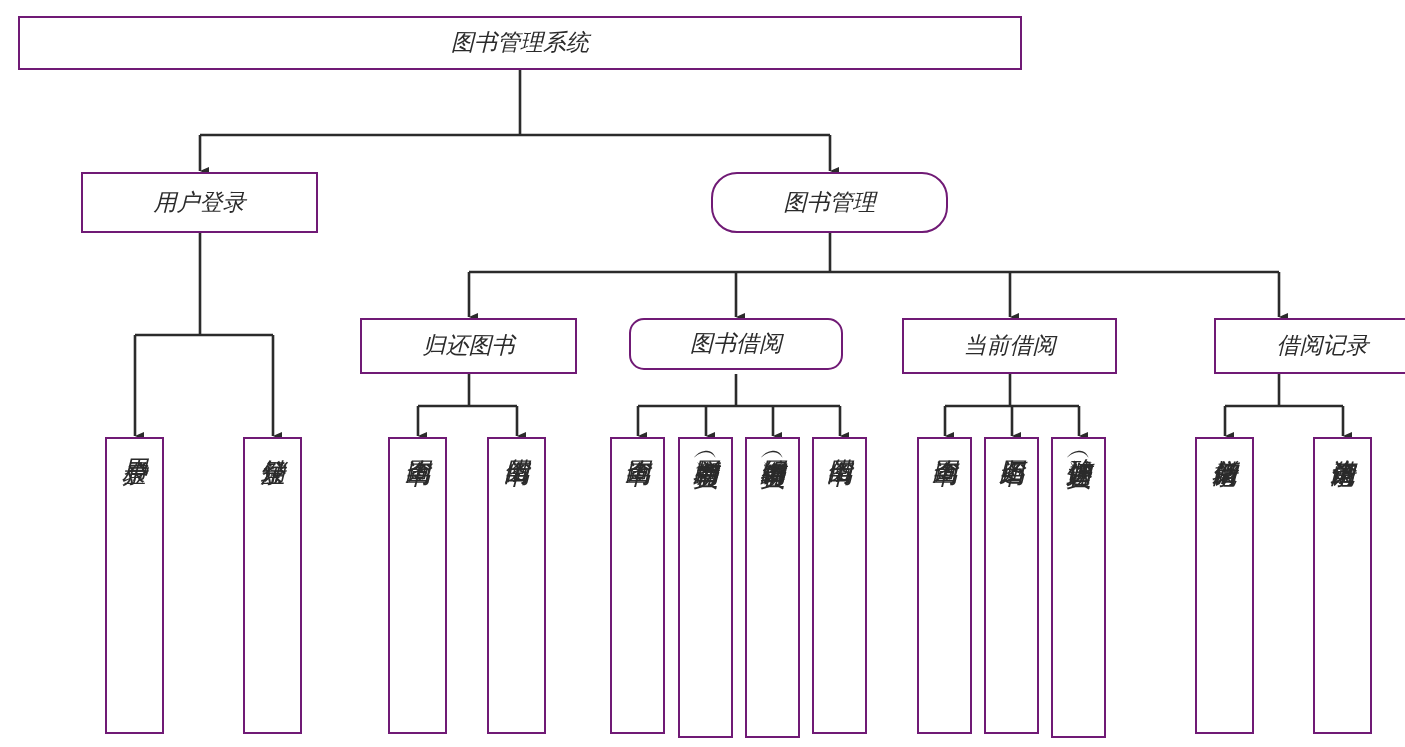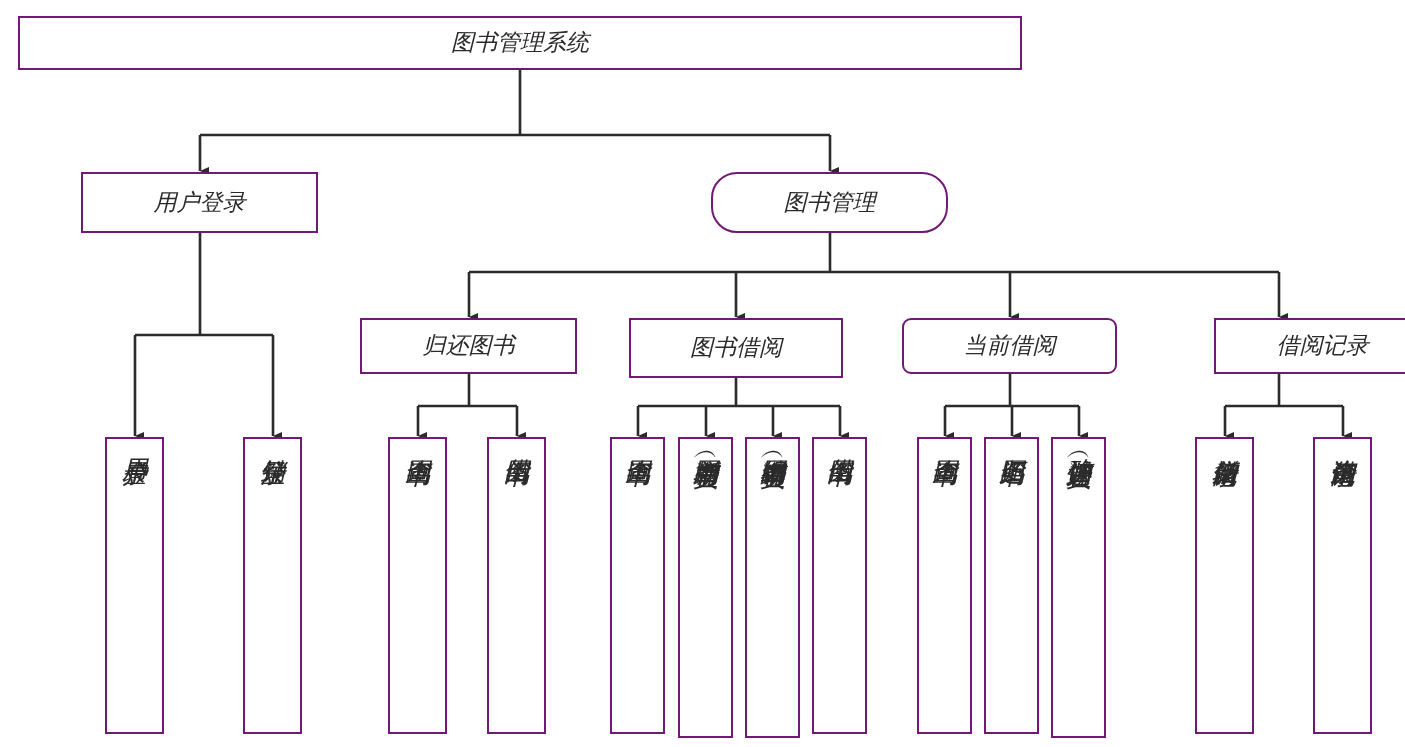--- a/index.html
+++ b/index.html
@@ -122,24 +122,24 @@
       </div>
       <div class="node-box node-horizontal" style="left: 81px; top: 172px; width: 237px; height: 61px;">
         <span class="node-label">用户登录</span>
       </div>
       <div class="node-box node-horizontal" style="left: 711px; top: 172px; width: 237px; height: 61px; border-radius: 26px;">
         <span class="node-label">图书管理</span>
       </div>
       <div class="node-box node-horizontal" style="left: 360px; top: 318px; width: 217px; height: 56px;">
         <span class="node-label">归还图书</span>
       </div>
-      <div class="node-box node-horizontal" style="left: 629px; top: 318px; width: 214px; height: 60px;">
+      <div class="node-box node-horizontal" style="left: 629px; top: 318px; width: 214px; height: 52px; border-radius: 15px;">
         <span class="node-label">图书借阅</span>
       </div>
-      <div class="node-box node-horizontal" style="left: 902px; top: 318px; width: 215px; height: 56px; border-radius: 9px;">
+      <div class="node-box node-horizontal" style="left: 902px; top: 318px; width: 215px; height: 56px;">
         <span class="node-label">当前借阅</span>
       </div>
       <div class="node-box node-horizontal" style="left: 1170px; top: 318px; width: 217px; height: 56px; margin-left: 44px;">
         <span class="node-label">借阅记录</span>
       </div>
       <div class="node-box node-vertical" style="left: 105px; top: 437px; width: 59px; height: 297px;">
         <span class="node-label">用户登录</span>
       </div>
       <div class="node-box node-vertical" style="left: 243px; top: 437px; width: 59px; height: 297px;">
         <span class="node-label">注销登录</span>

